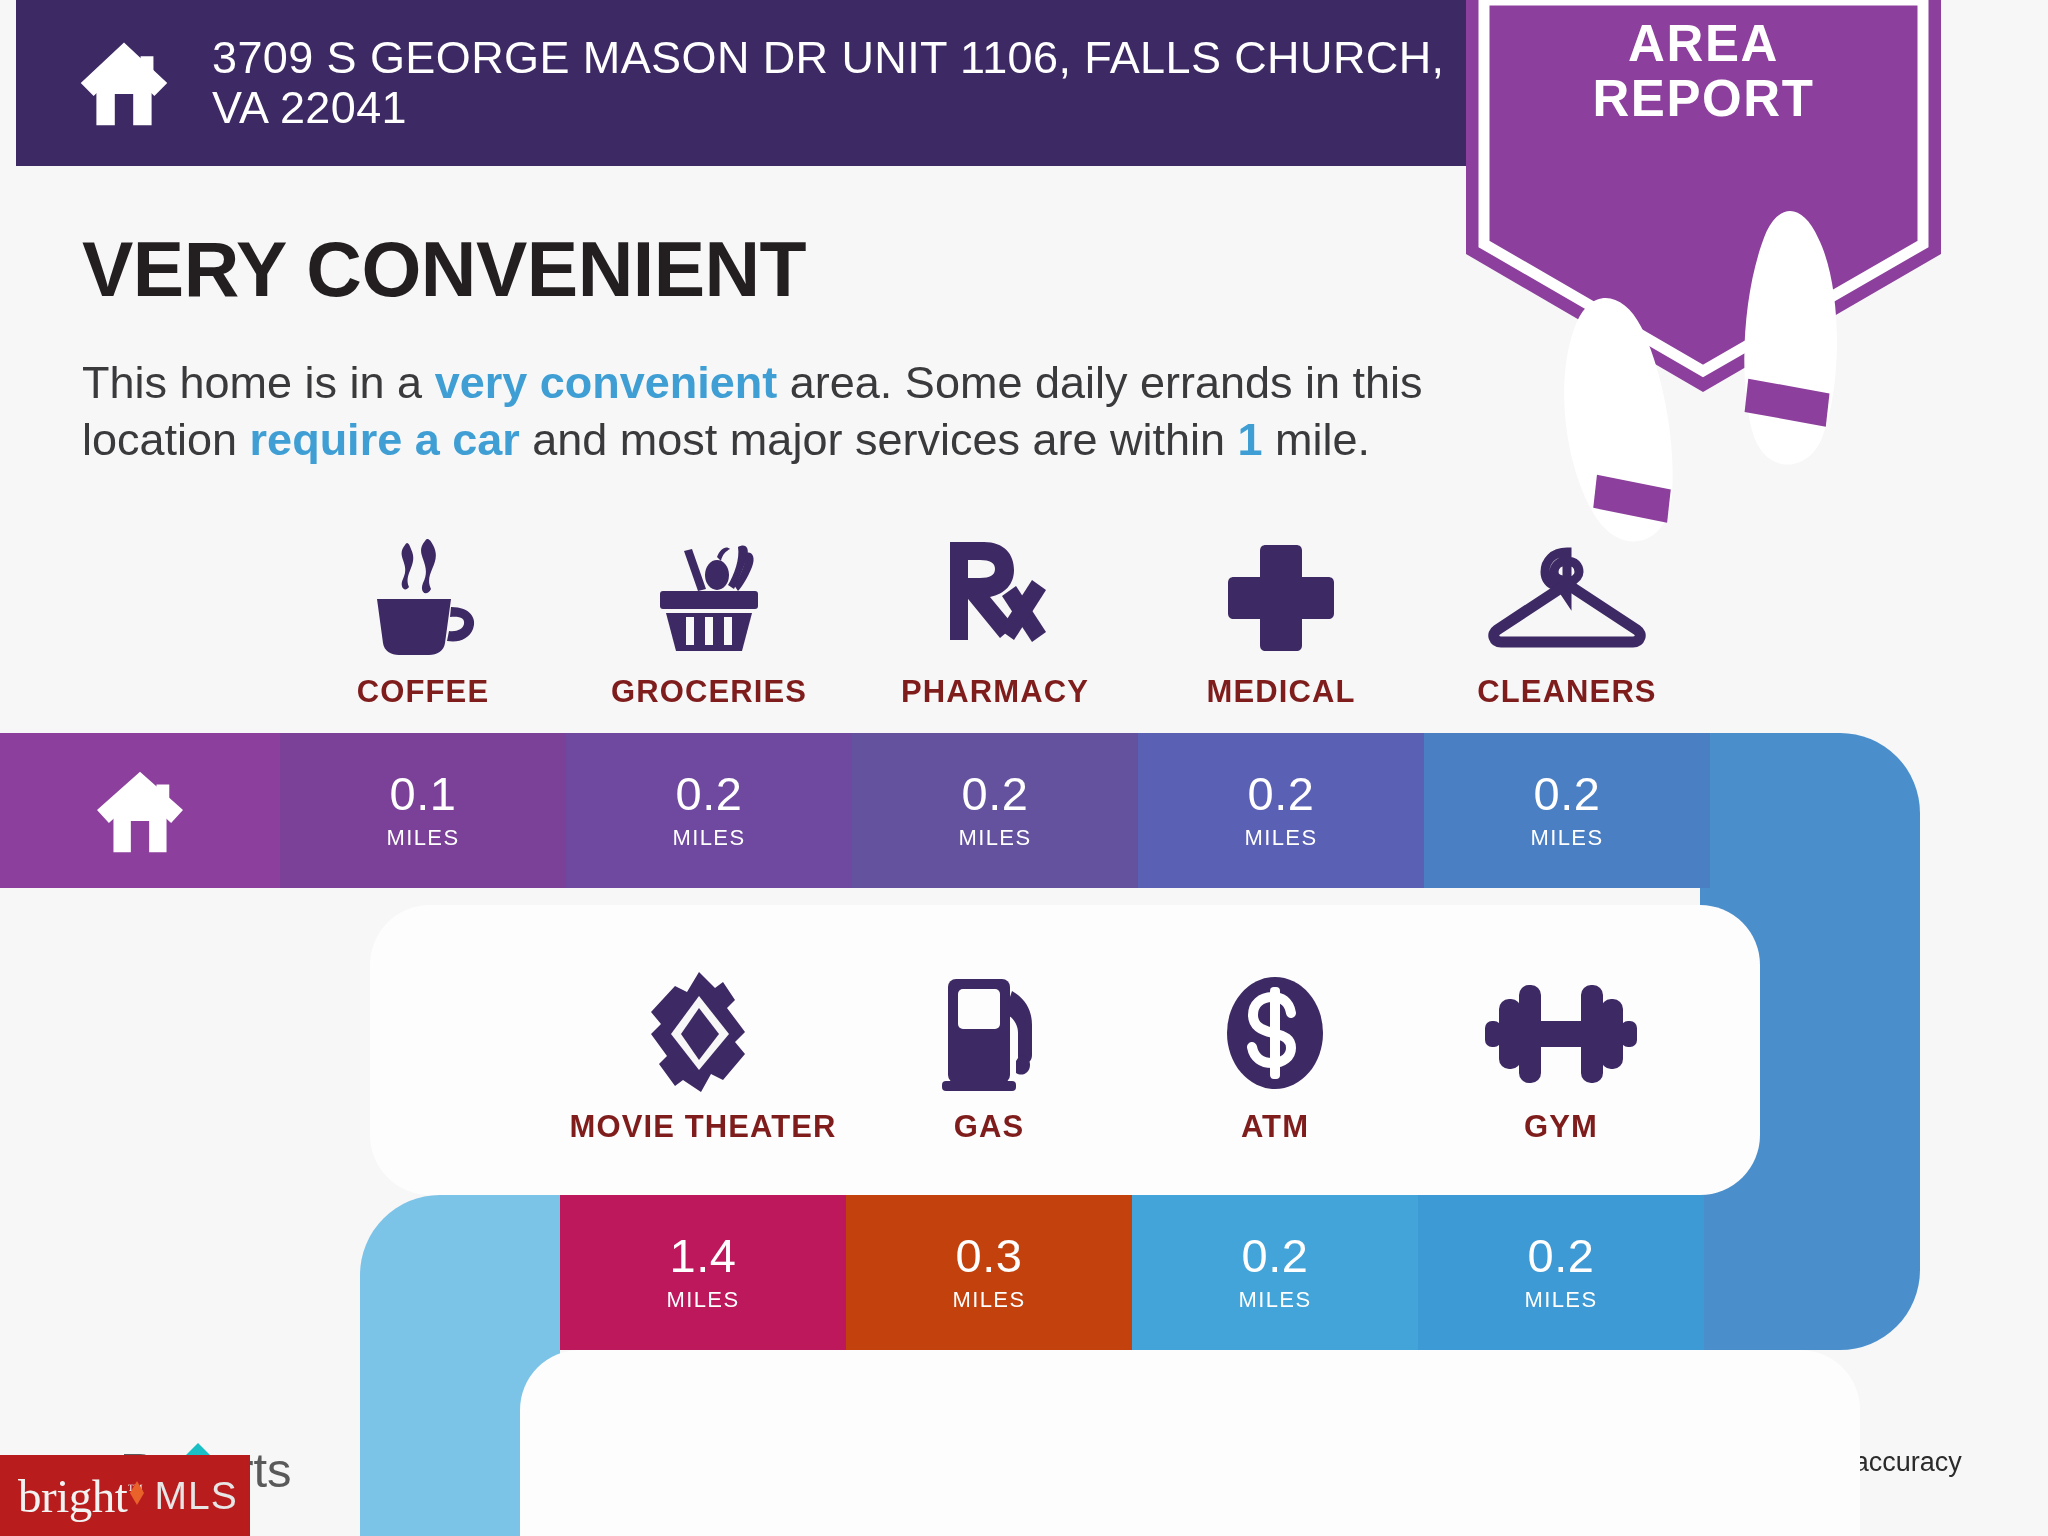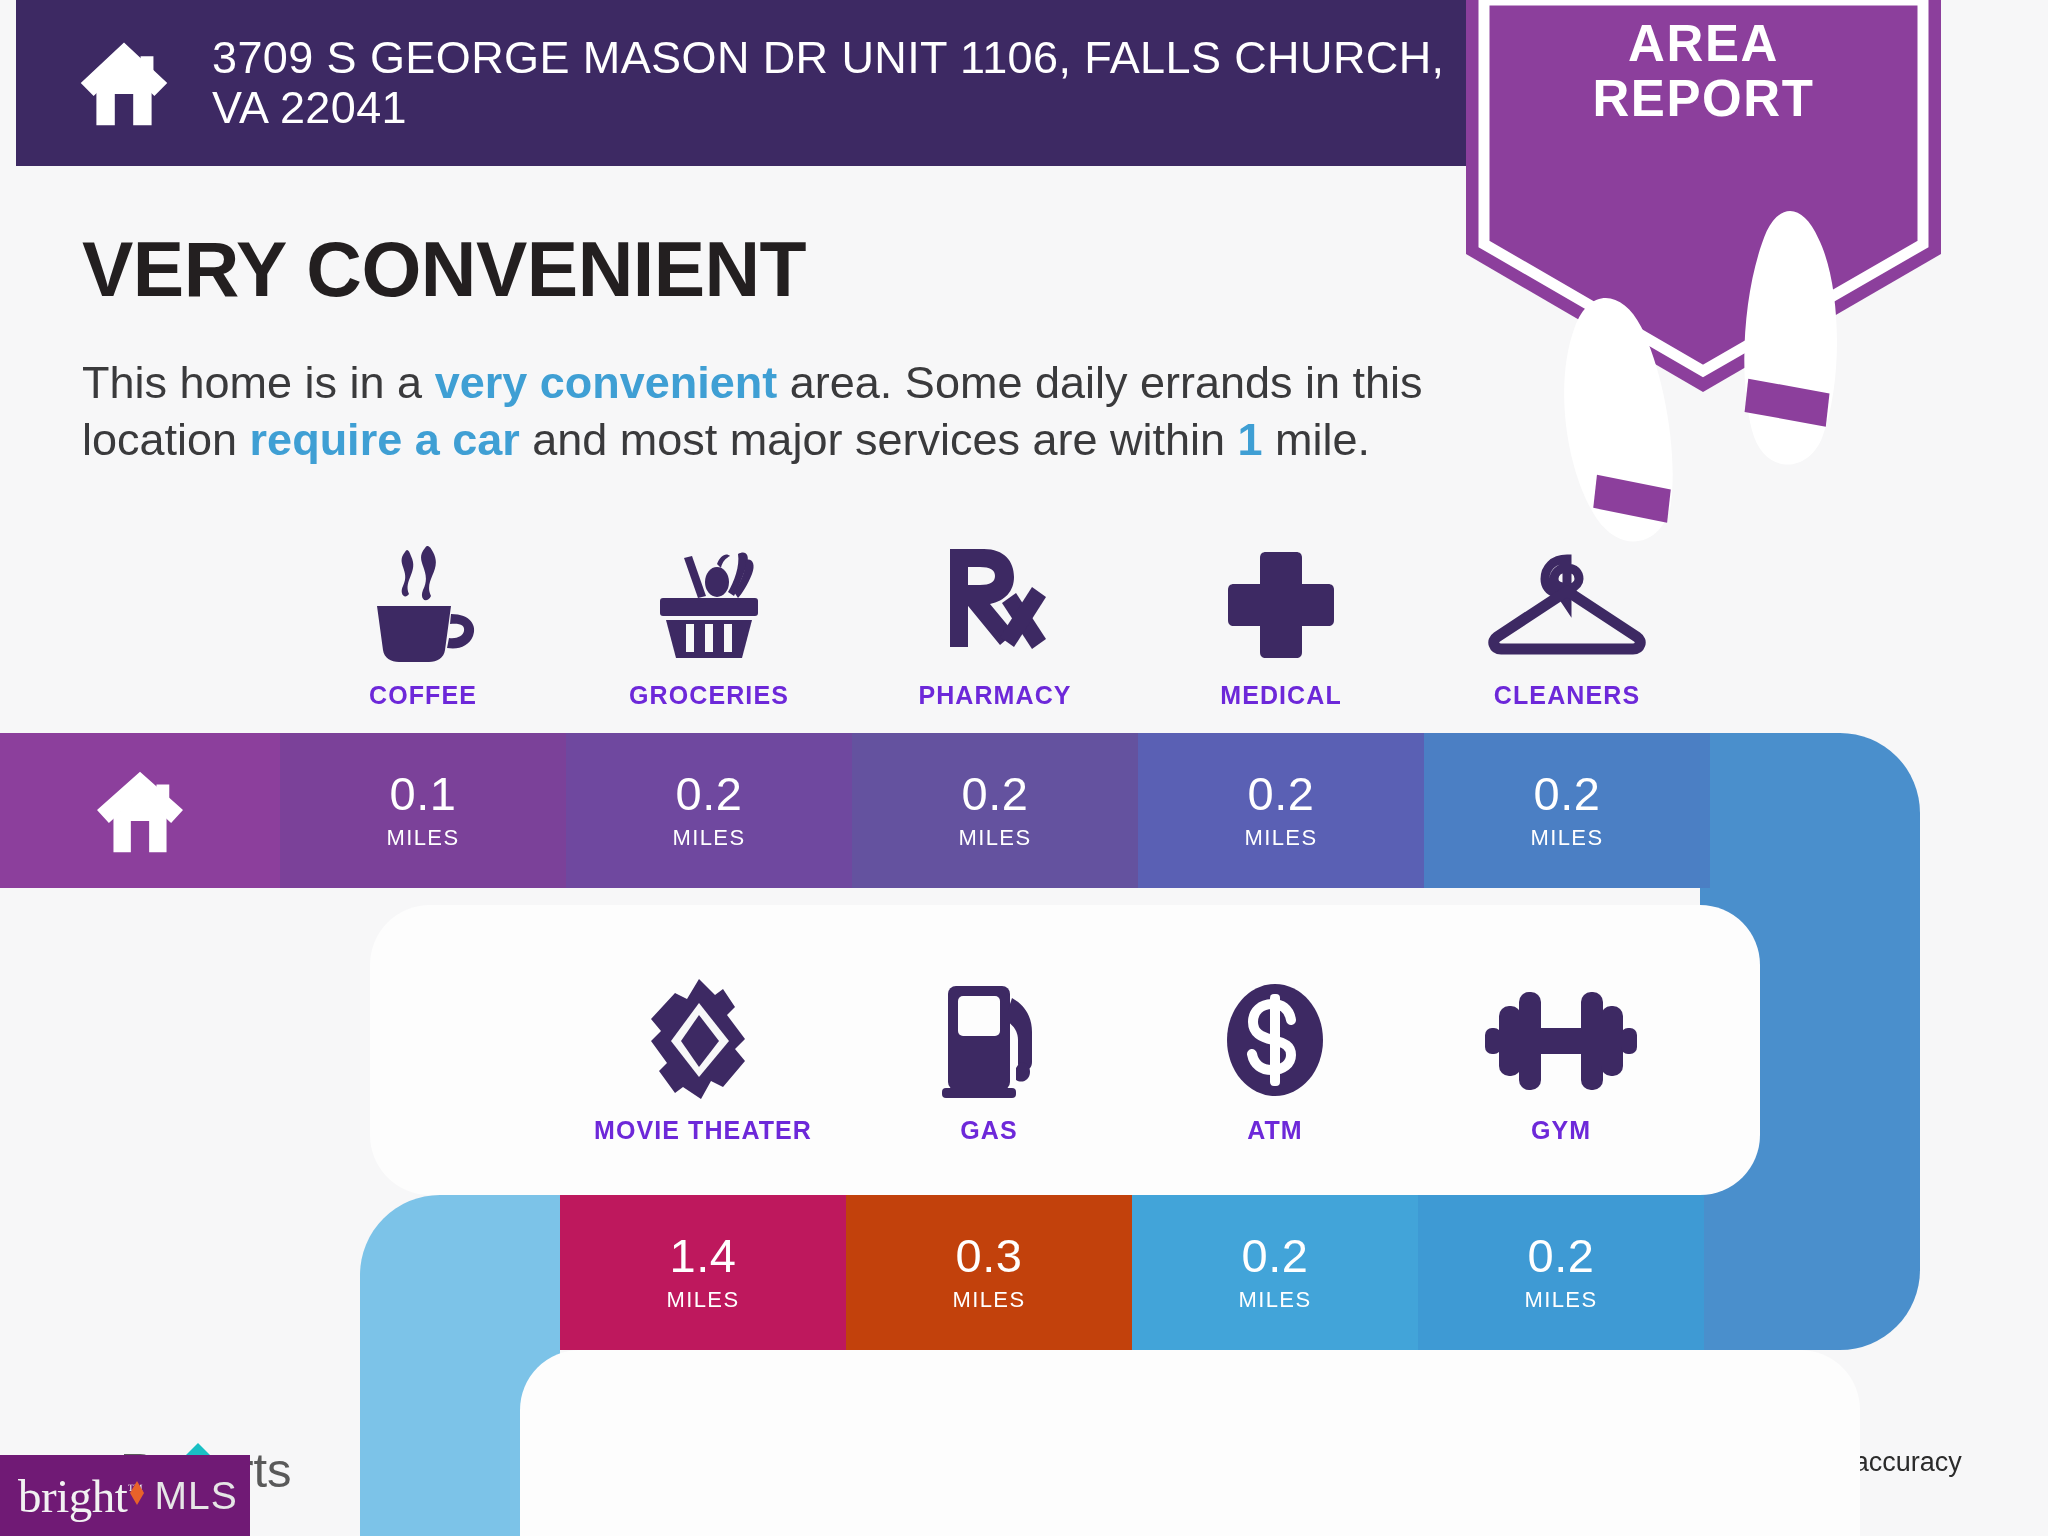--- a/index.html
+++ b/index.html
@@ -84,23 +84,23 @@
     align-items:center; justify-content:flex-end;
     height:190px;
   }
   .icon-glyph {
     height:120px;
     display:flex; align-items:center; justify-content:center;
   }
   .icon-glyph svg { display:block; }
   .icon-label {
     margin-top:16px;
-    font-size:25px;
+    font-size:31px;
     font-weight:700;
-    color:#6d28d9;
+    color:#7f1d1d;
     letter-spacing:1.1px;
     white-space:nowrap;
   }
 
   
   .snake { position:absolute; left:0; top:0; width:2048px; height:1536px; z-index:1; }
   .bar-row { position:absolute; display:flex; height:155px; z-index:2; }
   .bar-row.r1 { left:0; top:733px; }
   .bar-row.r2 { left:560px; top:1195px; }
   .bar-cell {
@@ -116,21 +116,21 @@
 
   
   .footer-word {
     position:absolute; left:120px; top:1442px;
     font-size:49px; color:#5a5a5a;
     z-index:2;
   }
   .mls-logo {
     position:absolute; left:0; top:1455px;
     width:250px; height:81px;
-    background:#701a75;
+    background:#b91c1c;
     z-index:7;
     display:flex; align-items:center; padding-left:18px;
   }
   .mls-word {
     font-family:"Liberation Serif", serif;
     font-size:47px; color:#f2f2f2; position:relative;
     letter-spacing:-0.5px;
   }
   .mls-diamond {
     position:absolute; right:-2px; top:12px;

